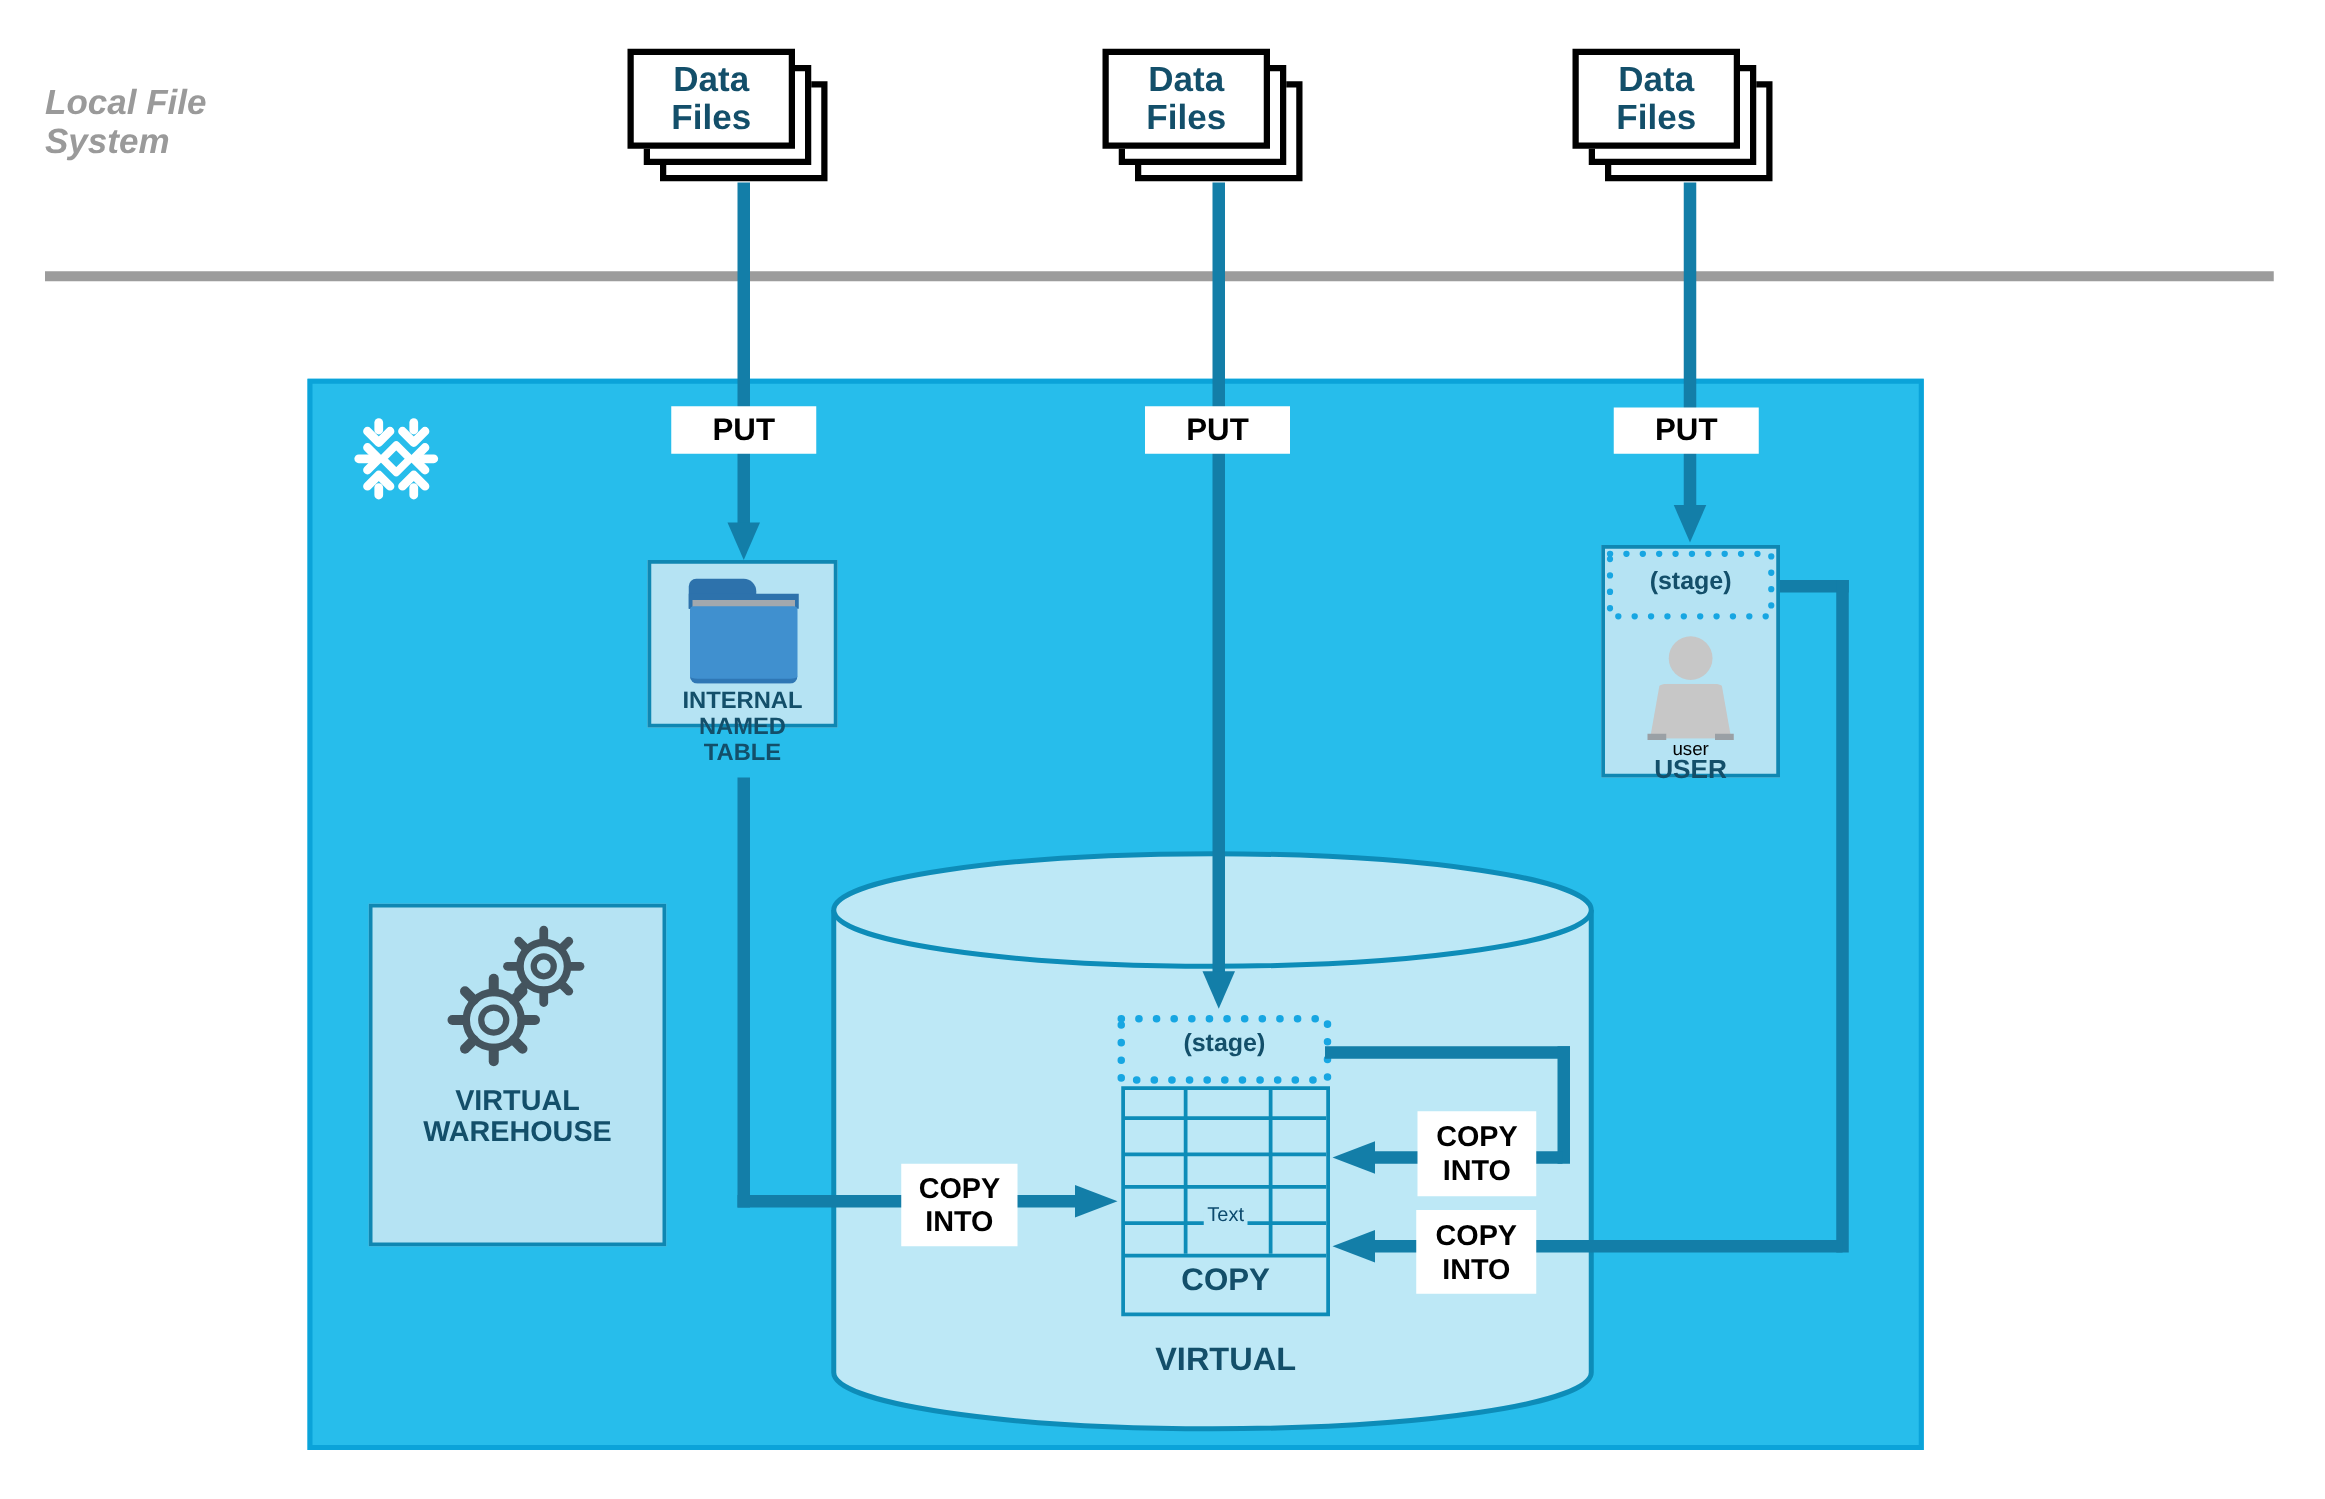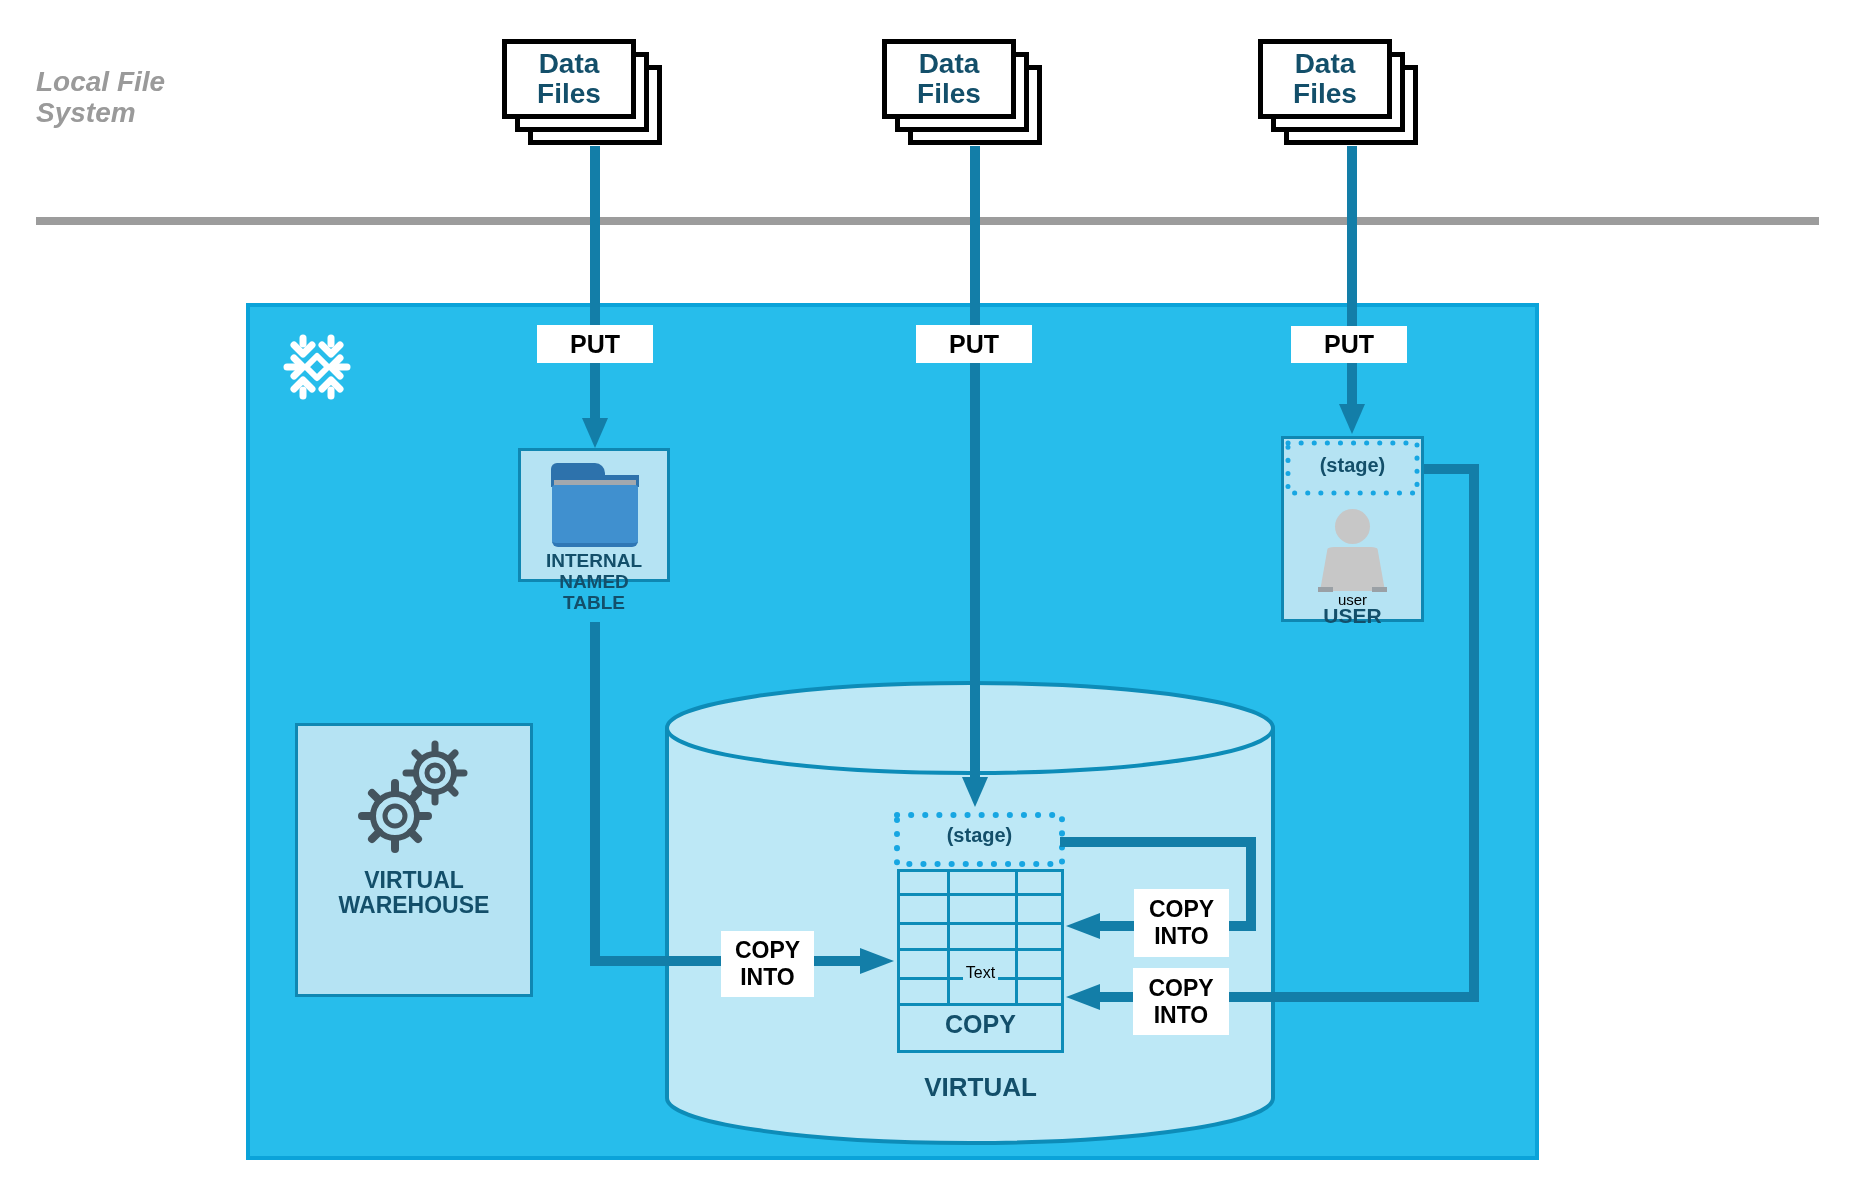--- a/index.html
+++ b/index.html
@@ -48,21 +48,21 @@
   .u-body{left:36px;top:108px;width:65px;height:44px;background:var(--person-gray);
           border-radius:14px 14px 0 0;clip-path:polygon(12% 0,88% 0,100% 100%,0 100%);}
   .u-cuff{width:15px;height:5px;background:var(--person-dark);}
   .user-small{left:0;right:0;top:152px;text-align:center;font-size:15px;color:#000;}
   .user-big{left:0;right:0;top:165px;text-align:center;font-size:21px;font-weight:bold;color:var(--dark-teal);}
   
   .dtable{left:897px;top:869px;width:167px;height:184px;background:var(--cylinder-fill);
           border:3px solid var(--line-teal);box-sizing:border-box;}
   .dtable .vl{position:absolute;top:0;width:3px;height:131px;background:var(--line-teal);}
   .dtable .hl{position:absolute;left:0;right:0;height:3px;background:var(--line-teal);}
-  .celltext{position:absolute;left:0;right:0;top:92px;text-align:center;font-size:16px;color:#000000;}
+  .celltext{position:absolute;left:0;right:0;top:92px;text-align:center;font-size:16px;color:#0c4a6e;}
   .celltext span{background:var(--cylinder-fill);padding:0 3px;}
   .tablecap{position:absolute;left:0;right:0;top:138px;text-align:center;font-size:25px;font-weight:bold;color:var(--dark-teal);}
   .dbcap{left:872px;top:1072px;width:217px;text-align:center;font-size:26px;font-weight:bold;color:var(--dark-teal);}
   .stagecap{text-align:center;font-size:20px;font-weight:bold;color:var(--dark-teal);}
 </style>
 </head>
 <body>
 
 <div class="canvas">
 

